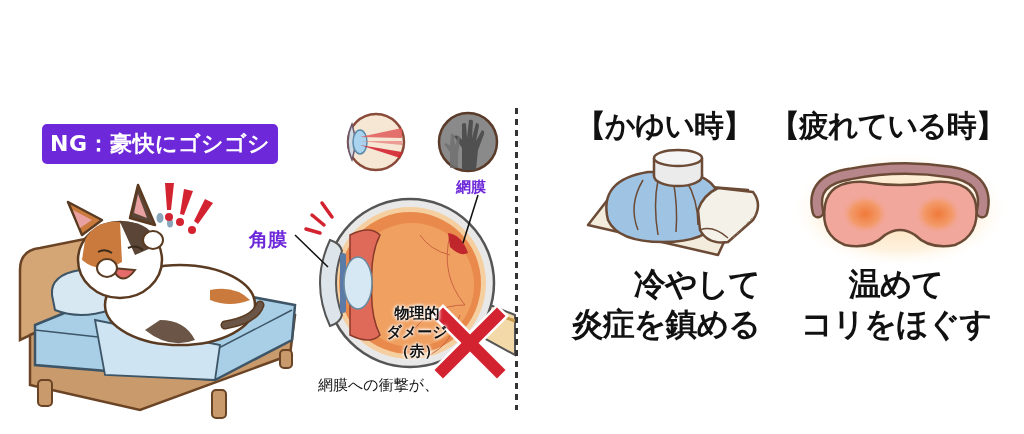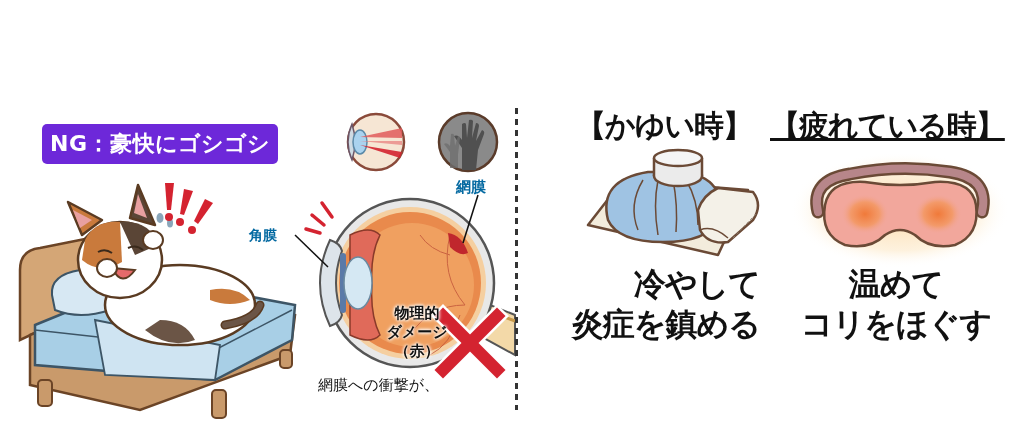--- a/index.html
+++ b/index.html
@@ -9,22 +9,22 @@
 
   
   .ng-badge {
     left: 42px; top: 124px; width: 236px; height: 40px;
     background: #6d28d9; border-radius: 5px;
     color: #fff; font-weight: bold; font-size: 22px;
     display: flex; align-items: center; justify-content: center;
     letter-spacing: 0.5px;
   }
 
-  .label { font-weight: bold; color: #0369a1; white-space: nowrap; }
-  .label-cornea { left: 249px; top: 227px; font-size: 14px; }
+  .label { font-weight: bold; color: #6d28d9; white-space: nowrap; }
+  .label-cornea { left: 249px; top: 227px; font-size: 19px; }
   .label-retina { left: 456px; top: 178px; font-size: 15px; }
   .damage-text {
     left: 372px; top: 262px; width: 90px; font-size: 15px; line-height: 19px;
     text-align: center; color: #111;
     text-shadow: 0 0 3px #fff, 0 0 3px #fff, 0 0 4px #fff;
     margin-top: 42px;
   }
   .caption {
     left: 318px; top: 375px; width: 200px; text-align: left;
     font-size: 15px; line-height: 20px; font-weight: normal;
@@ -32,21 +32,21 @@
 
   .divider {
     left: 515px; top: 108px; width: 3px; height: 302px;
     background-image: repeating-linear-gradient(to bottom, #333 0 6px, transparent 6px 11px);
   }
 
   .heading {
     top: 106px; font-size: 30px; font-weight: bold; white-space: nowrap; letter-spacing: -1px;
   }
   .heading-itch { left: 552px; margin-left: 24px; }
-  .heading-tired { left: 770px; text-decoration: underline; }
+  .heading-tired { left: 770px; }
 
   .remedy {
     top: 264px; font-size: 32px; line-height: 40px; font-weight: bold;
     text-align: center; white-space: nowrap; letter-spacing: -1px;
   }
   .remedy-cool { left: 548px; width: 212px; text-align: right; }
   .remedy-warm { left: 790px; width: 212px; }
 
   svg { position: absolute; overflow: visible; }
 </style>

